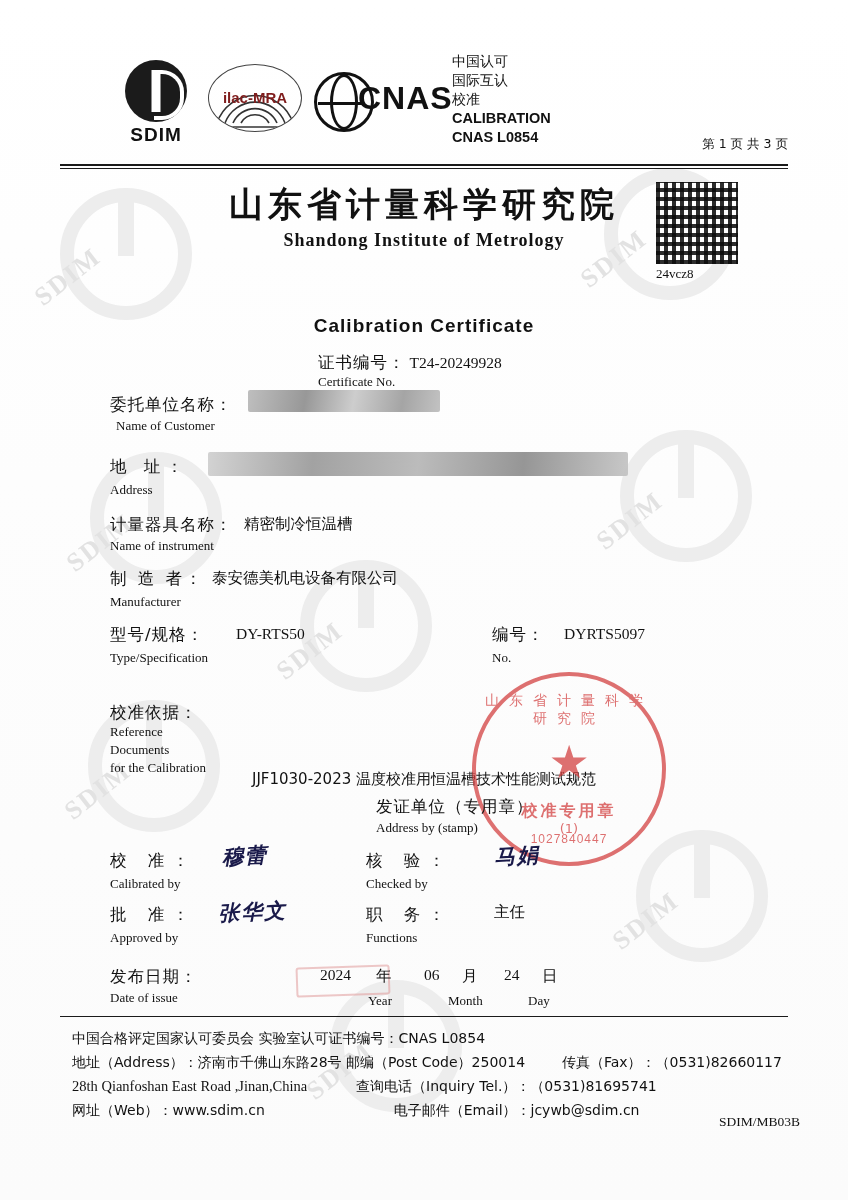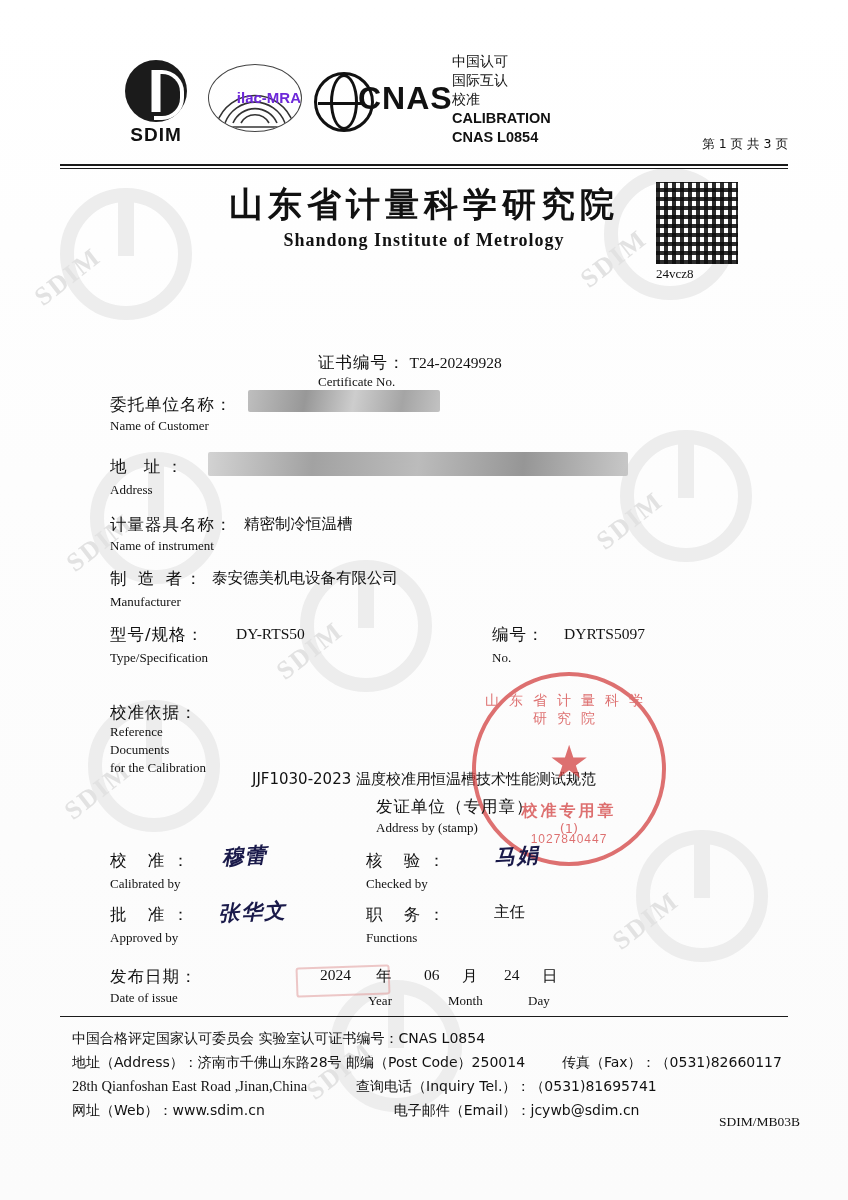--- a/index.html
+++ b/index.html
@@ -119,25 +119,25 @@
   }
   .ilac-arcs {
     position: absolute;
     inset: 0;
   }
   .ilac-text {
     position: absolute;
     left: 0;
     right: 0;
     top: 24px;
-    text-align: right;
+    text-align: center;
     font-family: "Liberation Sans", sans-serif;
     font-weight: bold;
     font-size: 15px;
-    color: #6d28d9;
+    color: #7f1d1d;
   }
   .logo-cnas {
     position: absolute;
     left: 252px;
     top: 14px;
     width: 128px;
     text-align: center;
   }
   .cnas-globe {
     position: absolute;
@@ -508,34 +508,35 @@
     </div>
 
     <div class="page-no">第 1 页 共 3 页</div>
   </div>
 
   <div class="rule-top"></div>
   <div class="rule-top2"></div>
 
   <div class="title-cn">山东省计量科学研究院</div>
   <div class="title-en">Shandong  Institute  of  Metrology</div>
+  <div class="cert-en">Calibration   Certificate</div>
 
   <div class="qr-box">
     <div class="qr-code"></div>
     <div class="qr-label">24vcz8</div>
   </div>
 
   <div class="field" style="left:318px; top:352px;">
     <span class="lbl-cn">证书编号：</span>
     <span class="val-serif">T24-20249928</span>
   </div>
   <div class="field lbl-en" style="left:318px; top:374px;">Certificate No.</div>
 
   <div class="field lbl-cn" style="left:110px; top:394px;">委托单位名称：</div>
-  <div class="field lbl-en" style="left:110px; top:418px;">Name of Customer</div>
+  <div class="field lbl-en" style="left:116px; top:418px;">Name of Customer</div>
   <div class="redacted" style="left:248px; top:390px; width:192px; height:22px;"></div>
 
   <div class="field lbl-cn" style="left:110px; top:456px; letter-spacing:6px;">地    址：</div>
   <div class="field lbl-en" style="left:110px; top:482px;">Address</div>
   <div class="redacted r2" style="left:208px; top:452px; width:420px; height:24px;"></div>
 
   <div class="field lbl-cn" style="left:110px; top:514px;">计量器具名称：</div>
   <div class="field val" style="left:244px; top:514px;">精密制冷恒温槽</div>
   <div class="field lbl-en" style="left:110px; top:538px;">Name of instrument</div>
 

